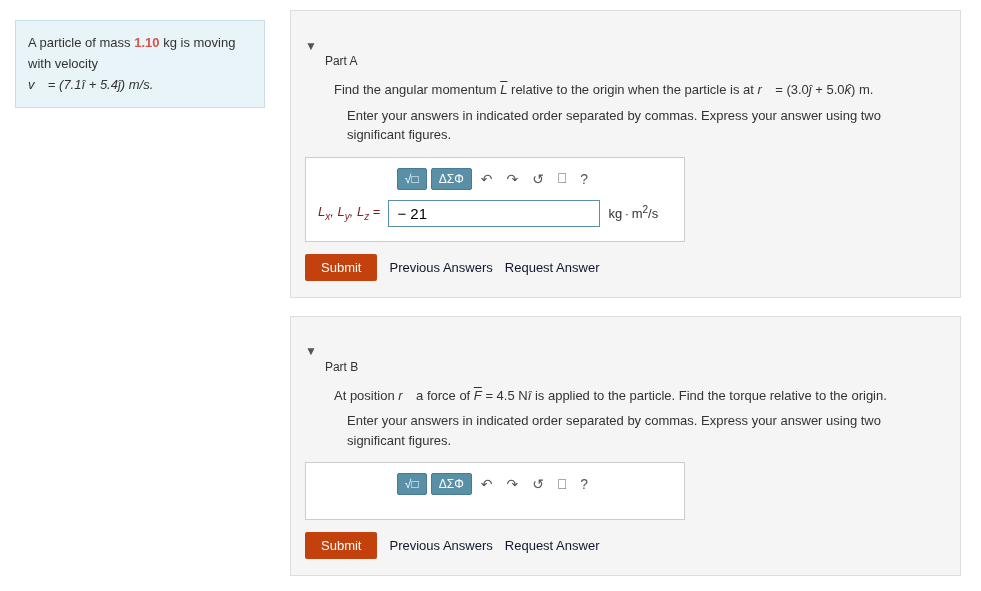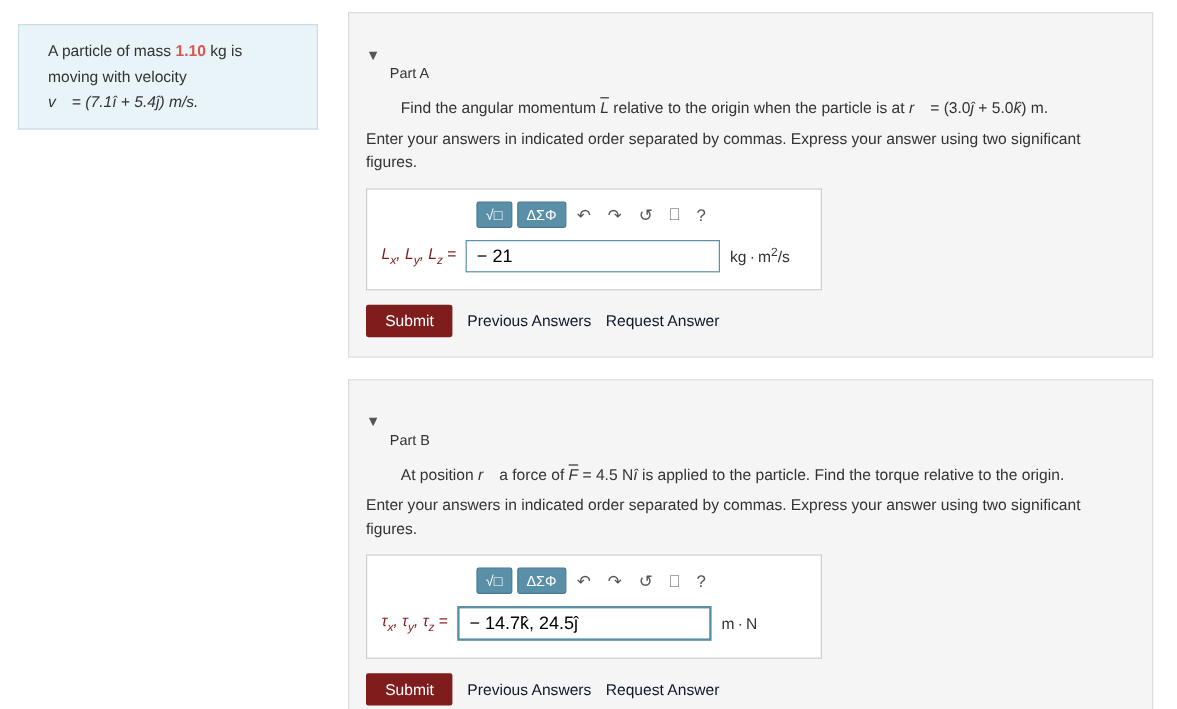--- a/index.html
+++ b/index.html
@@ -17,21 +17,21 @@
       min-height: 591px;
     }
     .sidebar {
       width: 280px;
       padding: 20px 15px;
       background: #fff;
     }
     .sidebar-box {
       background: #e8f4f8;
       border: 1px solid #c8dde8;
-      padding: 12px 24px;
+      padding: 12px 12px;
       font-size: 13px;
       line-height: 1.6;
     }
     .main-content {
       flex: 1;
       padding: 10px 20px 20px 10px;
     }
     .part-section {
       background: #f5f5f5;
       border: 1px solid #ddd;
@@ -59,20 +59,21 @@
       margin-bottom: 6px;
       color: #333;
       line-height: 1.5;
       margin-left: 29px;
     }
     .instruction-text {
       font-size: 13px;
       margin-bottom: 12px;
       color: #333;
       line-height: 1.5;
+      margin-left: 42px;
     }
     .answer-box {
       background: #fff;
       border: 1px solid #ccc;
       padding: 10px 12px 14px 12px;
       display: inline-block;
       min-width: 380px;
     }
     .toolbar {
       display: flex;
@@ -127,21 +128,21 @@
       color: #333;
       white-space: nowrap;
     }
     .action-row {
       display: flex;
       align-items: center;
       gap: 12px;
       margin-top: 12px;
     }
     .submit-btn {
-      background: #7f1d1d;
+      background: #c2410c;
       color: #fff;
       border: none;
       padding: 6px 16px;
       font-size: 13px;
       cursor: pointer;
       border-radius: 2px;
     }
     .link-btn {
       color: #0f172a;
       text-decoration: none;
@@ -251,27 +252,20 @@
           </button>
           <button class="toolbar-btn">
             <span>ΔΣΦ</span>
           </button>
           <button class="toolbar-icon">↶</button>
           <button class="toolbar-icon">↷</button>
           <button class="toolbar-icon">↺</button>
           <button class="toolbar-icon">⎕</button>
           <button class="toolbar-icon">?</button>
         </div>
-        <div class="input-row">
-          <span class="input-label">
-            <i>τ<sub>x</sub>, τ<sub>y</sub>, τ<sub>z</sub></i> =
-          </span>
-          <input type="text" class="answer-input answer-input-blue" value="− 14.7k̂, 24.5ĵ" style="">
-          <span class="unit-label">m · N</span>
-        </div>
       </div>
 
       <div class="action-row">
         <button class="submit-btn">Submit</button>
         <a class="link-btn">Previous Answers</a>
         <a class="link-btn">Request Answer</a>
       </div>
     </div>
 
     <div class="footer">

